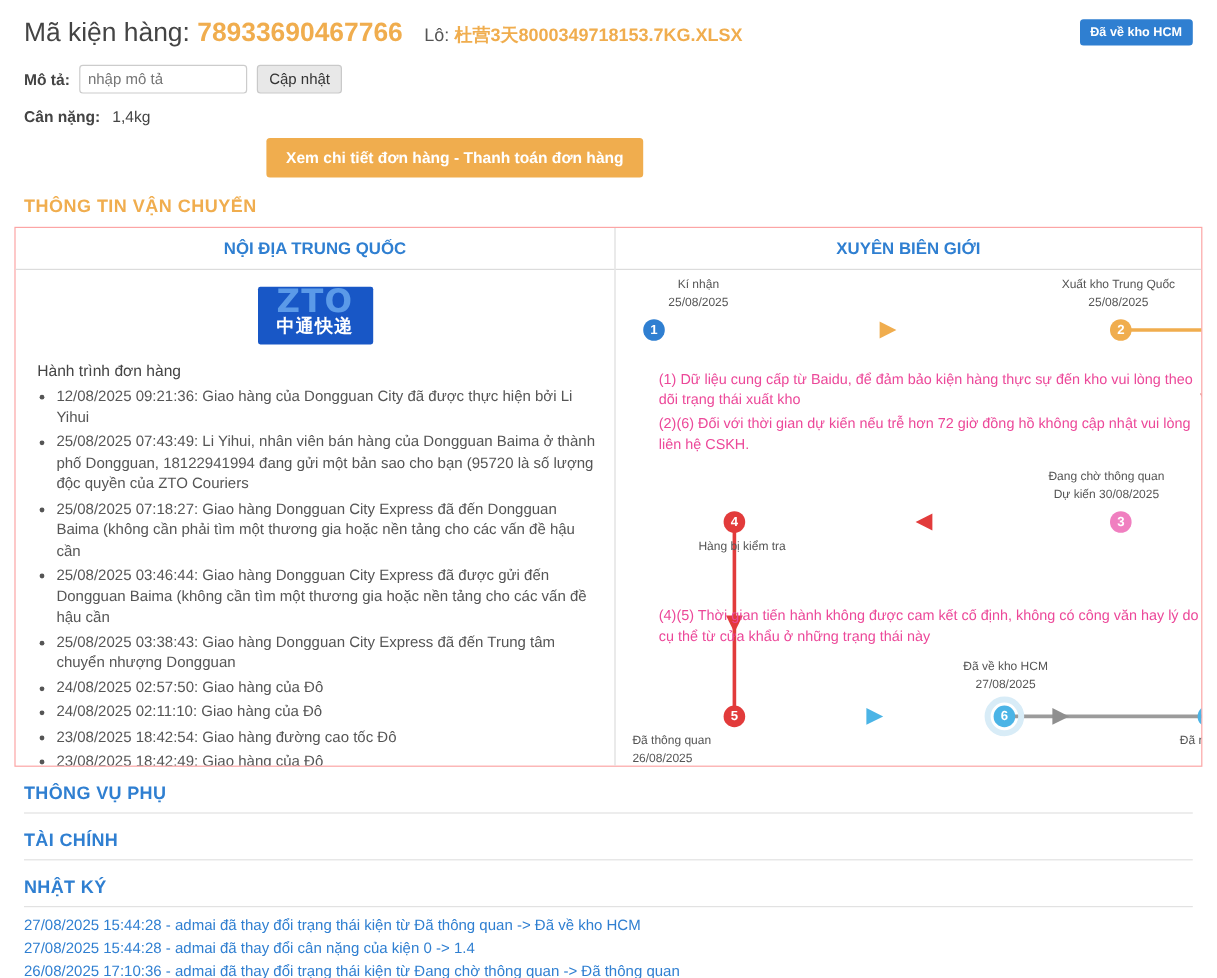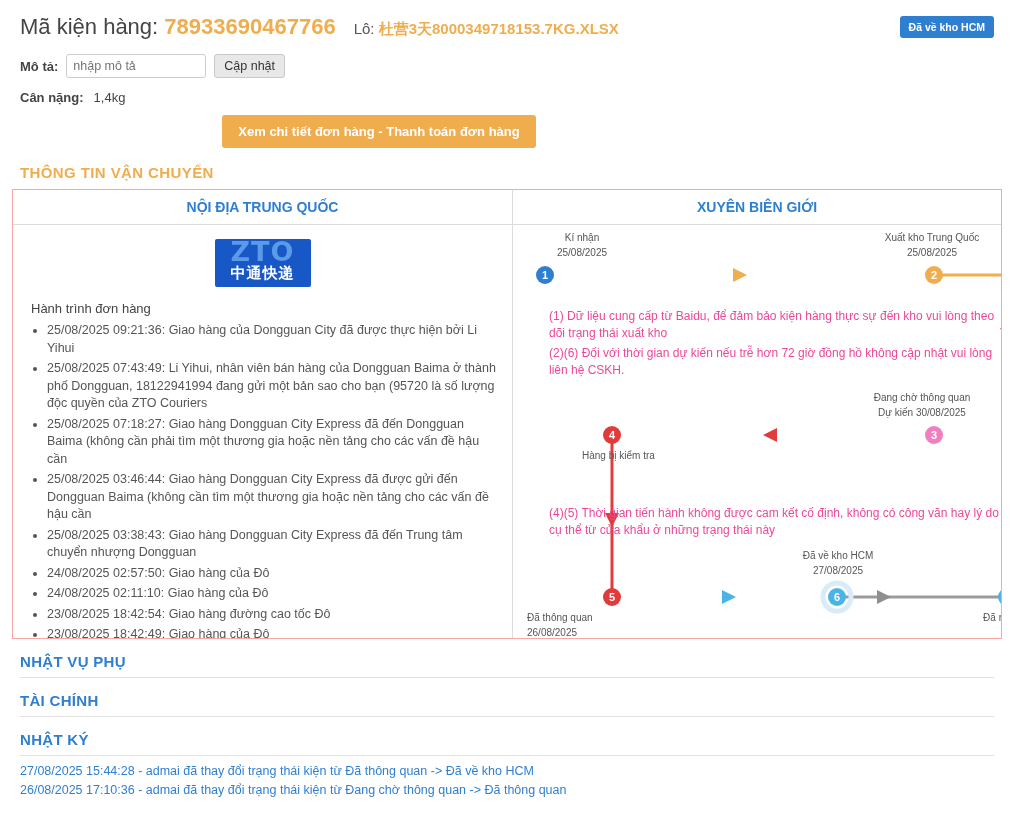--- a/index.html
+++ b/index.html
@@ -154,21 +154,21 @@
 
     <div class="col-left">
       <div class="col-head">NỘI ĐỊA TRUNG QUỐC</div>
       <div class="col-body">
         <div class="zto">
           <div class="zto-top">ZTO</div>
           <div class="zto-bot">中通快递</div>
         </div>
         <div class="journey-title">Hành trình đơn hàng</div>
         <ul class="journey">
-          <li>25/08/2025 09:21:36: Giao hàng của Dongguan City đã được thực hiện bởi Li Yihui</li>
+          <li>12/08/2025 09:21:36: Giao hàng của Dongguan City đã được thực hiện bởi Li Yihui</li>
           <li>25/08/2025 07:43:49: Li Yihui, nhân viên bán hàng của Dongguan Baima ở thành phố Dongguan, 18122941994 đang gửi một bản sao cho bạn (95720 là số lượng độc quyền của ZTO Couriers</li>
           <li>25/08/2025 07:18:27: Giao hàng Dongguan City Express đã đến Dongguan Baima (không cần phải tìm một thương gia hoặc nền tảng cho các vấn đề hậu cần</li>
           <li>25/08/2025 03:46:44: Giao hàng Dongguan City Express đã được gửi đến Dongguan Baima (không cần tìm một thương gia hoặc nền tảng cho các vấn đề hậu cần</li>
           <li>25/08/2025 03:38:43: Giao hàng Dongguan City Express đã đến Trung tâm chuyển nhượng Dongguan</li>
           <li>24/08/2025 02:57:50: Giao hàng của Đô</li>
           <li>24/08/2025 02:11:10: Giao hàng của Đô</li>
           <li>23/08/2025 18:42:54: Giao hàng đường cao tốc Đô</li>
           <li>23/08/2025 18:42:49: Giao hàng của Đô</li>
         </ul>
       </div>
@@ -260,29 +260,30 @@
           <div class="note" style="left:22px; top:73px; width:455px;">(1) Dữ liệu cung cấp từ Baidu, để đảm bảo kiện hàng thực sự đến kho vui lòng theo dõi trạng thái xuất kho</div>
           <div class="note" style="left:22px; top:110px; width:455px;">(2)(6) Đối với thời gian dự kiến nếu trễ hơn 72 giờ đồng hồ không cập nhật vui lòng liên hệ CSKH.</div>
           <div class="note" style="left:22px; top:270px; width:460px;">(4)(5) Thời gian tiến hành không được cam kết cố định, không có công văn hay lý do cụ thể từ cửa khẩu ở những trạng thái này</div>
 
         </div>
       </div>
     </div>
   </div>
 
   <div class="sub-sec">
-    <div class="sub-head">NHẬT VỤ PHỤ</div>
+    <div class="sub-head">THÔNG VỤ PHỤ</div>
   </div>
 
   <div class="sub-sec">
     <div class="sub-head">TÀI CHÍNH</div>
   </div>
 
   <div class="sub-sec">
     <div class="sub-head">NHẬT KÝ</div>
     <div class="log-list">
       <div>27/08/2025 15:44:28 - admai đã thay đổi trạng thái kiện từ Đã thông quan -&gt; Đã về kho HCM</div>
+      <div>27/08/2025 15:44:28 - admai đã thay đổi cân nặng của kiện 0 -&gt; 1.4</div>
       <div>26/08/2025 17:10:36 - admai đã thay đổi trạng thái kiện từ Đang chờ thông quan -&gt; Đã thông quan</div>
 
     </div>
   </div>
 
 </div>
 
 </body></html>

